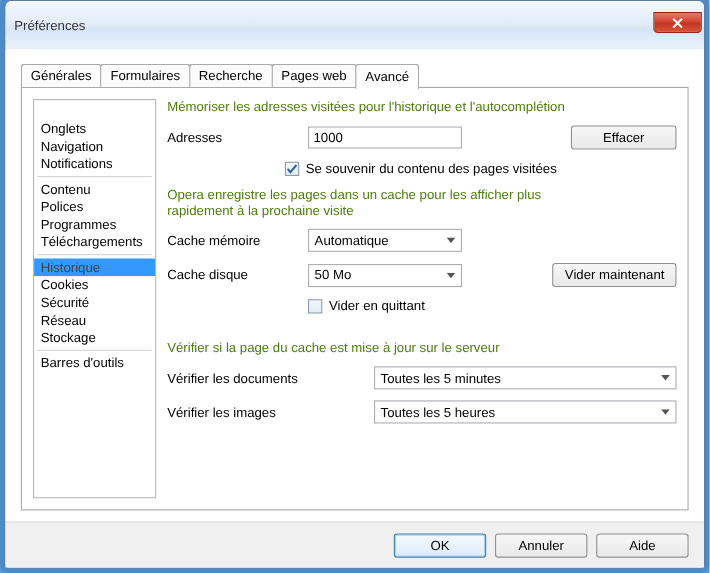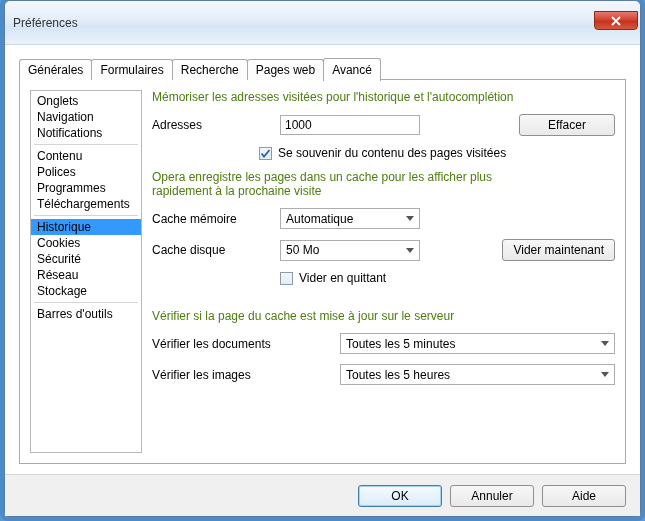--- a/index.html
+++ b/index.html
@@ -38,21 +38,21 @@
     display: flex; align-items: center; justify-content: center;
     color: #fff; cursor: default;
   }
   .close-btn svg { width: 12px; height: 10px; }
   .client {
     flex: 1;
     background: #fff;
     padding: 12px 14px 10px 14px;
     display: flex; flex-direction: column;
   }
-  .tabstrip { display:flex; align-items:center; height:22px; position:relative; }
+  .tabstrip { display:flex; align-items:flex-start; height:22px; position:relative; }
   .tab {
     border: 1px solid #a9a9a9;
     border-bottom: none;
     background: #fcfcfc;
     padding: 3px 8px 3px 8px;
     margin-right: -1px;
     border-radius: 3px 3px 0 0;
     color: #000;
     position: relative;
     top: 1px;
@@ -68,28 +68,28 @@
     border: 1px solid #a9a9a9;
     flex: 1;
     display: flex;
     padding: 10px;
     gap: 10px;
   }
   .sidebar {
     width: 112px;
     border: 1px solid #b8b8b8;
     background: #fff;
-    padding: 2px 0;
+    padding: 18px 0;
   }
   .sb-item {
     padding: 1px 6px;
     cursor: default;
     white-space: nowrap;
   }
-  .sb-item.selected { background: #3399ff; color: #000000; }
+  .sb-item.selected { background: #3399ff; color: #404040; }
   .sb-sep { height: 1px; background: #d4d4d4; margin: 3px 3px; }
   .content { flex:1; display:flex; flex-direction:column; gap:10px; }
   .row { display:flex; align-items:center; gap:8px; }
   .lbl-col { width: 120px; }
   .lbl-col-wide { width: 180px; }
   input.txt {
     border: 1px solid #abadb3;
     height: 20px; padding: 1px 4px;
     background: #fff;
     font: inherit;

